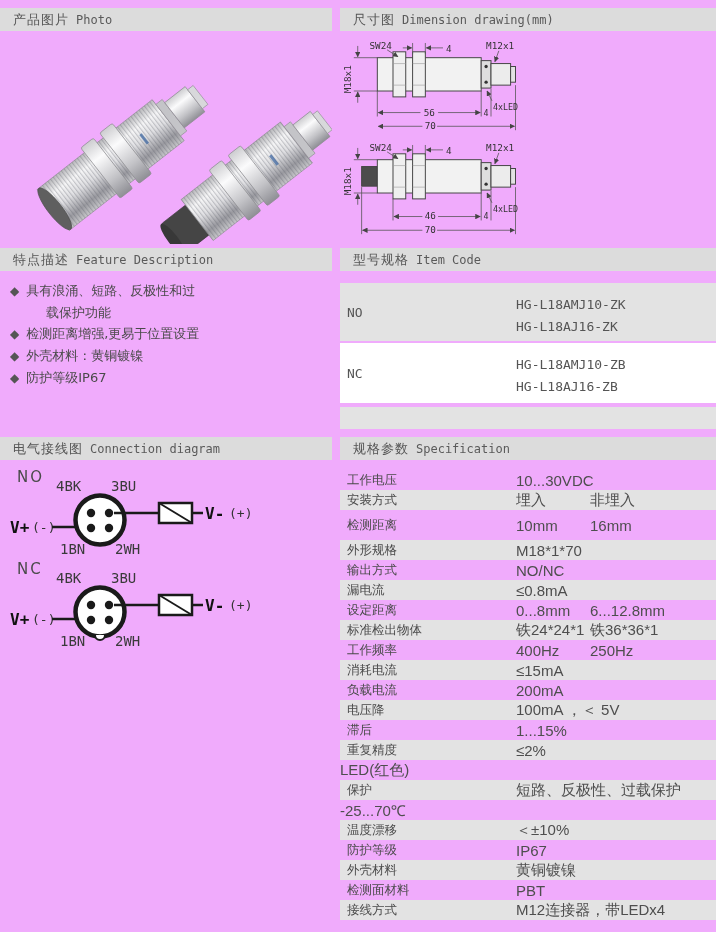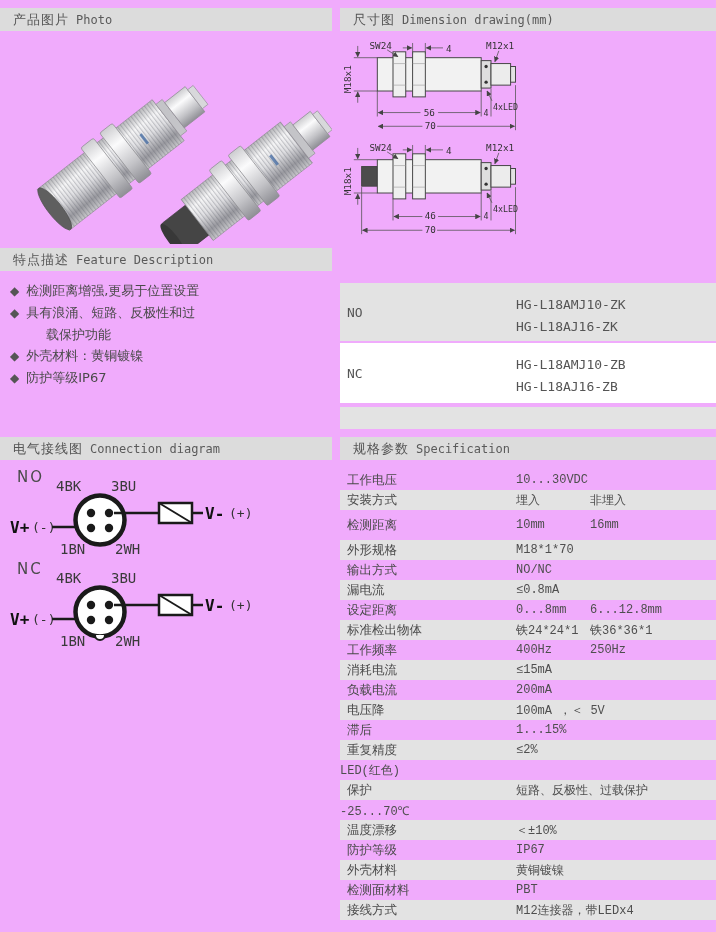--- a/index.html
+++ b/index.html
@@ -45,39 +45,42 @@
   
   .conn-label{position:absolute;left:17px;font-size:15px;color:#4a4a4a;letter-spacing:2px;font-family:"DejaVu Sans","Liberation Sans",sans-serif}
   .conn-svg{position:absolute;left:8px}
 
   
   .spec{position:absolute;left:340px;top:470px;width:376px}
   .spec-row{display:grid;grid-template-columns:176px 74px 1fr;align-items:center;height:20px}
   .spec-row.tall{height:30px}
   .spec-row.alt{background:var(--alt-row-bg)}
   .spec-label{padding-left:7px;font-size:12.5px;color:#4a4a4a;white-space:nowrap}
-  .spec-v{font-family:Liberation Mono, monospace;font-size:12px;color:#4e4e4e;white-space:nowrap}
+  .spec-v{font-family:Liberation Sans, sans-serif;font-size:15px;color:#4e4e4e;white-space:nowrap}
 
   
   text{font-family:"DejaVu Sans Mono","Liberation Mono",monospace}
   .dim-svg{position:absolute}
 </style>
 </head>
 <body>
 
 <div class="page">
 
   <div class="sec-header hdr-l row1">
     <span class="zh">产品图片</span><span class="en">Photo</span>
   </div>
   <div class="sec-header hdr-r row1">
     <span class="zh">尺寸图</span><span class="en">Dimension drawing(mm)</span>
   </div>
   <div class="sec-header hdr-l row2">
     <span class="zh">特点描述</span><span class="en">Feature Description</span>
+  </div>
+  <div class="sec-header hdr-r row2">
+    <span class="zh">型号规格</span><span class="en">Item Code</span>
   </div>
   <div class="sec-header hdr-l row3">
     <span class="zh">电气接线图</span><span class="en">Connection diagram</span>
   </div>
   <div class="sec-header hdr-r row3">
     <span class="zh">规格参数</span><span class="en">Specification</span>
   </div>
 
   <div class="photo-wrap">
     <svg width="324" height="202" viewBox="0 0 324 202">
@@ -237,25 +240,25 @@
       <text x="7" y="40" transform="rotate(-90 7 40)" text-anchor="middle">M18x1</text>
       <text x="152" y="71" font-size="8.5">4xLED</text>
       <text x="88" y="79" text-anchor="middle">46</text>
       <text x="145" y="79" text-anchor="middle" font-size="8.5">4</text>
       <text x="88" y="93" text-anchor="middle">70</text>
     </g>
   </svg>
 
   <div class="features" id="feature-list">
     <div class="feature-item">
+      <span class="bullet">◆</span><span>具有浪涌、短路、反极性和过</span><span class="cont">载保护功能</span>
+    </div>
+
+    <div class="feature-item">
       <span class="bullet">◆</span><span>检测距离增强,更易于位置设置</span>
-    </div>
-
-    <div class="feature-item">
-      <span class="bullet">◆</span><span>具有浪涌、短路、反极性和过</span><span class="cont">载保护功能</span>
     </div>
 
     <div class="feature-item">
       <span class="bullet">◆</span><span>外壳材料：黄铜镀镍</span>
     </div>
 
     <div class="feature-item">
       <span class="bullet">◆</span><span>防护等级IP67</span>
     </div>
   </div>

